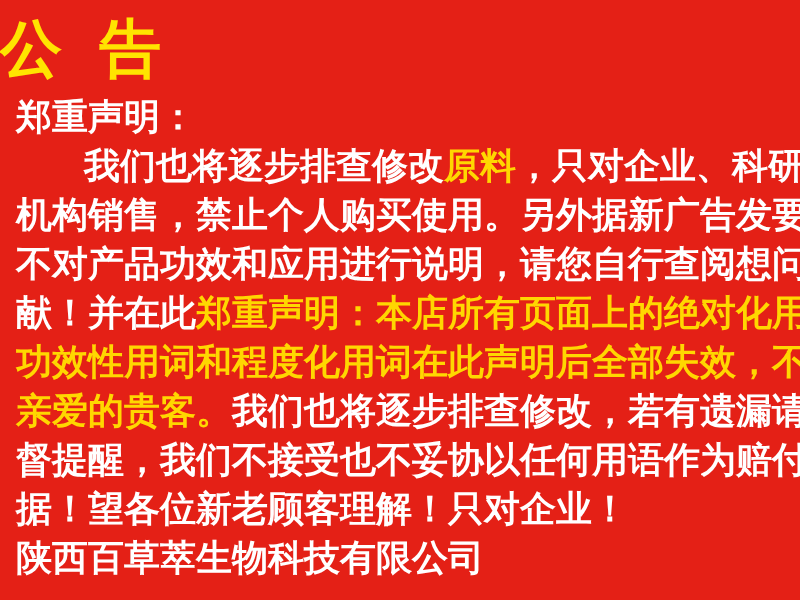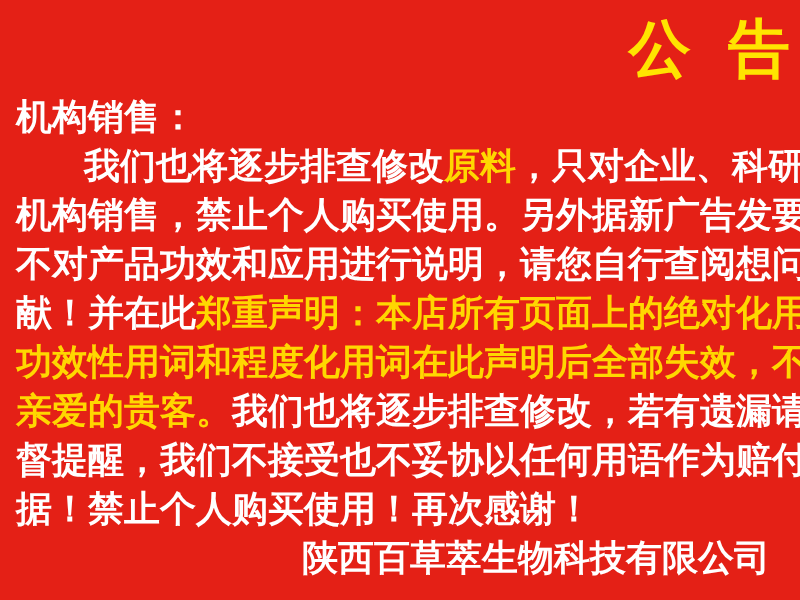--- a/index.html
+++ b/index.html
@@ -9,21 +9,21 @@
   .poster {
     position: relative;
     width: 800px;
     height: 600px;
     background: var(--background, #e42016);
     overflow: hidden;
     font-family: "Liberation Sans", sans-serif;
     font-weight: bold;
   }
   .title {
-    text-align: right;
+    text-align: left;
     padding-top: 6px;
     font-size: 62px;
     line-height: 86px;
     letter-spacing: 10px;
     color: var(--title-yellow, #ffe400);
     white-space: nowrap;
   }
   .content {
     padding: 0 16px;
     color: var(--text-white, #ffffff);
@@ -33,36 +33,35 @@
   .line {
     white-space: nowrap;
   }
   .line.indent {
     text-indent: 68px;
   }
   .hl {
     color: var(--highlight-yellow, #ffd700);
   }
   .signature {
-    text-align: right;
     padding-right: 14px;
     white-space: nowrap;
   }
 </style>
 </head>
 <body>
 
 <div class="poster">
 
   <div class="title">公 告</div>
 
   <div class="content">
 
     <div class="line">
-      <span>机构销售：</span>
+      <span>郑重声明：</span>
     </div>
 
     <div class="line indent">
       <span>我们也将逐步排查修改</span><span class="hl">原料</span><span>，只对企业、科研</span>
     </div>
 
     <div class="line">
       <span>机构销售，禁止个人购买使用。另外据新广告发要求，</span>
     </div>
 
@@ -80,20 +79,20 @@
 
     <div class="line">
       <span class="hl">亲爱的贵客。</span><span>我们也将逐步排查修改，若有遗漏请何为监</span>
     </div>
 
     <div class="line">
       <span>督提醒，我们不接受也不妥协以任何用语作为赔付依</span>
     </div>
 
     <div class="line">
-      <span>据！禁止个人购买使用！再次感谢！</span>
+      <span>据！望各位新老顾客理解！只对企业！</span>
     </div>
 
     <div class="signature">陕西百草萃生物科技有限公司</div>
 
   </div>
 
 </div>
 
 </body></html>

